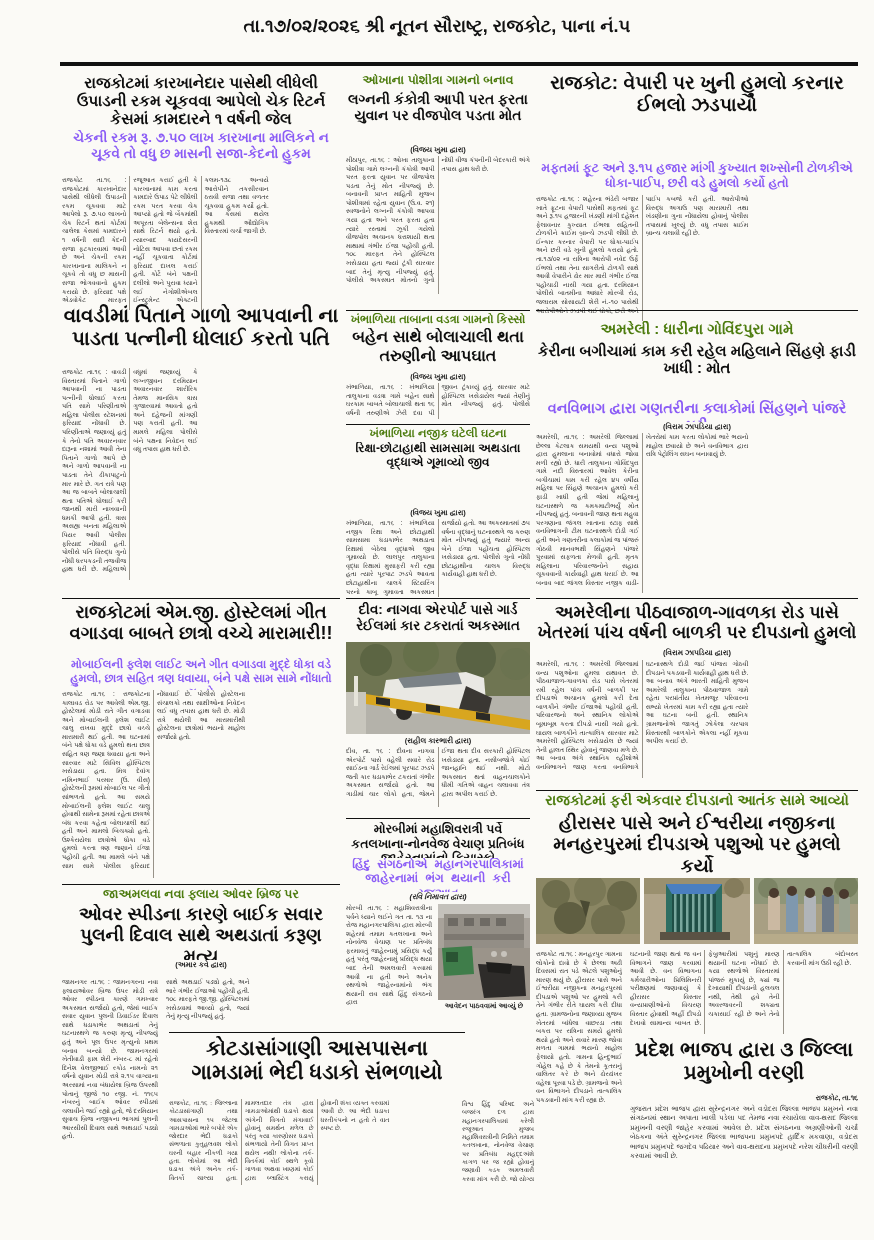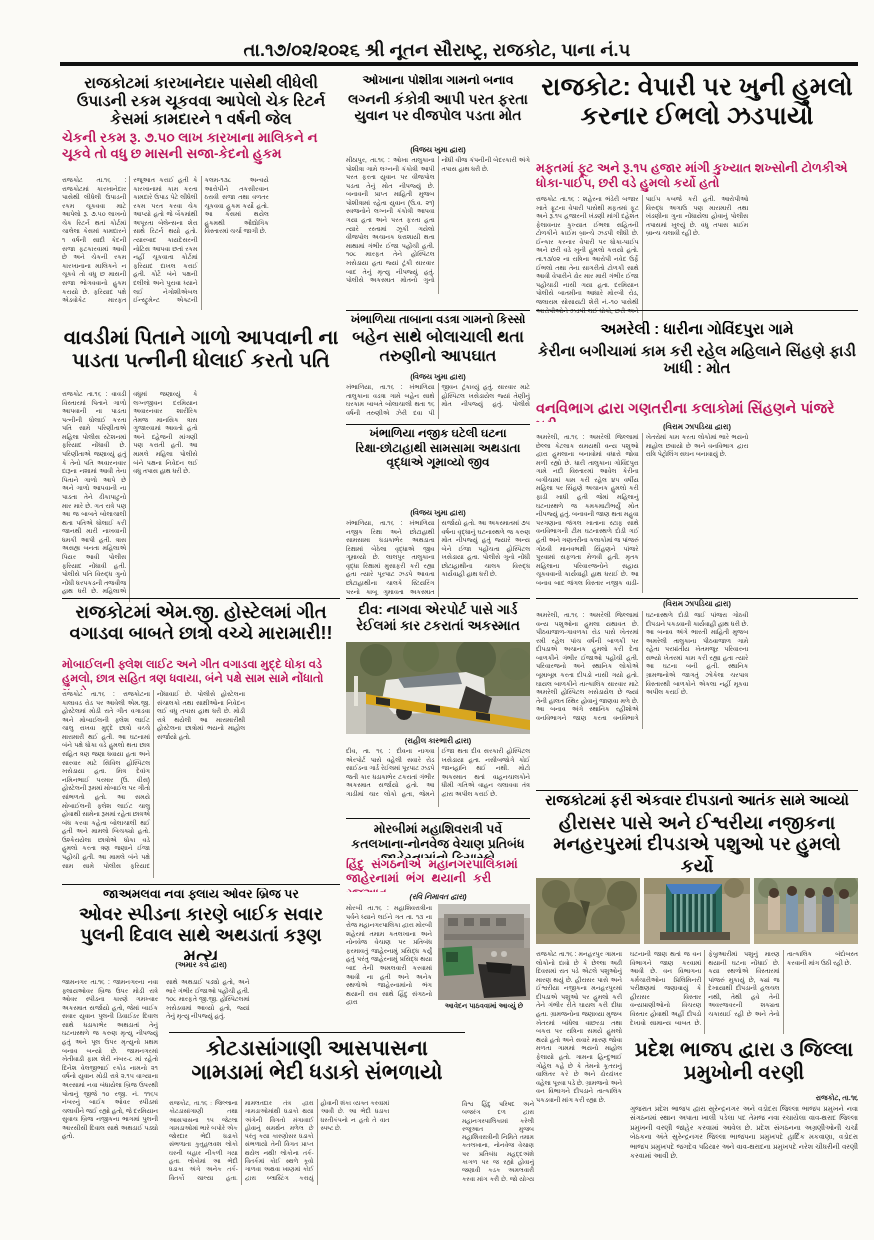--- a/index.html
+++ b/index.html
@@ -2,47 +2,47 @@
 <html><head>
 <meta charset="utf-8">
 <style>
   html,body{margin:0;padding:0;background:#d8d6d0;}
   #page{position:relative;width:874px;height:1240px;background:#fbfaf6;overflow:hidden;
         font-family:"Liberation Sans","DejaVu Sans",sans-serif;color:#1c1c1c;}
   .abs{position:absolute;}
   .hdr{width:874px;text-align:center;font-weight:bold;font-size:18px;color:#111;}
   .rule{background:#111;}
   .hl{font-weight:bold;text-align:center;line-height:1.16;color:#0d0d0d;overflow:hidden;}
-  .kick{font-weight:bold;text-align:center;color:#000000;overflow:hidden;line-height:1.1;}
-  .sub{font-weight:bold;color:#be185d;line-height:1.2;overflow:hidden;}
+  .kick{font-weight:bold;text-align:center;color:#4d7c0f;overflow:hidden;line-height:1.1;}
+  .sub{font-weight:bold;text-align:center;color:#8b5cf6;line-height:1.2;overflow:hidden;}
   .byl{font-weight:bold;text-align:center;font-size:7.5px;color:#222;overflow:hidden;}
   .bd{font-size:6.4px;line-height:1.34;text-align:justify;color:#222;overflow:hidden;
       column-gap:7px;column-rule:1px solid #979288;column-fill:auto;}
   .c1{column-count:1}.c2{column-count:2}.c3{column-count:3}.c4{column-count:4}
   .bt{border-top:1.5px solid #111;}
   .photo{overflow:hidden;background:#cfcabe;}
   .photo svg{display:block;width:100%;height:100%;}
   .cap{font-size:7px;font-weight:bold;text-align:center;color:#222;line-height:1.25;overflow:hidden;}
   .dl{font-size:7px;font-weight:bold;text-align:right;color:#222;}
 </style>
 </head>
 <body>
 
 <div id="page">
 
-  <div class="abs hdr" style="top:40px;left:0;">તા.૧૭/૦૨/૨૦૨૬ શ્રી નૂતન સૌરાષ્ટ્ર, રાજકોટ, પાના નં.૫</div>
+  <div class="abs hdr" style="top:16px;left:0;">તા.૧૭/૦૨/૨૦૨૬ શ્રી નૂતન સૌરાષ્ટ્ર, રાજકોટ, પાના નં.૫</div>
   <div class="abs rule" style="left:60px;top:62px;width:798px;height:4px;"></div>
 
   <div class="abs" style="left:62px;top:74px;width:278px;">
     <div class="hl" style="font-size:15.5px;height:54px;">રાજકોટમાં કારખાનેદાર પાસેથી લીધેલી ઉપાડની રકમ ચૂકવવા આપેલો ચેક રિટર્ન કેસમાં કામદારને ૧ વર્ષની જેલ</div>
     <div class="sub" style="font-size:13.5px;height:46px;margin-top:2px;">ચેકની રકમ રૂ. ૭.૫૦ લાખ કારખાના માલિકને ન ચૂકવે તો વધુ છ માસની સજા-કેદનો હુકમ</div>
     <div class="bd c4" style="height:134px;">રાજકોટ તા.૧૬ : રાજકોટમાં કારખાનેદાર પાસેથી લીધેલી ઉપાડની રકમ ચૂકવવા માટે આપેલો રૂ. ૭.૫૦ લાખનો ચેક રિટર્ન થતાં કોર્ટમાં ચાલેલા કેસમાં કામદારને ૧ વર્ષની સાદી કેદની સજા ફટકારવામાં આવી છે અને ચેકની રકમ કારખાનાના માલિકને ન ચૂકવે તો વધુ છ માસની સજા ભોગવવાનો હુકમ કરાયો છે. ફરિયાદ પક્ષે એડવોકેટ મારફત રજૂઆત કરાઈ હતી કે કારખાનામાં કામ કરતા કામદારે ઉપાડ પેટે લીધેલી રકમ પરત કરવા ચેક આપ્યો હતો જે બેંકમાંથી અપૂરતા બેલેન્સના શેરા સાથે રિટર્ન થયો હતો. ત્યારબાદ કાયદેસરની નોટિસ આપવા છતાં રકમ નહીં ચૂકવાતા કોર્ટમાં ફરિયાદ દાખલ કરાઈ હતી. કોર્ટે બંને પક્ષની દલીલો અને પુરાવા ધ્યાને લઈ નેગોશીએબલ ઈન્સ્ટ્રુમેન્ટ એક્ટની કલમ-૧૩૮ અન્વયે આરોપીને તકસીરવાન ઠરાવી સજા તથા વળતર ચૂકવવા હુકમ કર્યો હતો. આ કેસમાં થયેલ હુકમથી ઔદ્યોગિક વિસ્તારમાં ચર્ચા જાગી છે.</div>
   </div>
 
-  <div class="abs" style="left:62px;top:326px;width:278px;">
+  <div class="abs" style="left:62px;top:304px;width:278px;">
     <div class="hl" style="font-size:20px;height:60px;">વાવડીમાં પિતાને ગાળો આપવાની ના પાડતા પત્નીની ધોલાઈ કરતો પતિ</div>
     <div class="bd c4" style="height:212px;margin-top:4px;">રાજકોટ તા.૧૬ : વાવડી વિસ્તારમાં પિતાને ગાળો આપવાની ના પાડતા પત્નીની ધોલાઈ કરતા પતિ સામે પરિણીતાએ મહિલા પોલીસ સ્ટેશનમાં ફરિયાદ નોંધાવી છે. પરિણીતાએ જણાવ્યું હતું કે તેનો પતિ અવારનવાર દારૂના નશામાં આવી તેના પિતાને ગાળો આપે છે અને ગાળો આપવાની ના પાડતા તેને ઢીકાપાટુનો માર મારે છે. ગત રાત્રે પણ આ જ બાબતે બોલાચાલી થતા પતિએ ધોલાઈ કરી જાનથી મારી નાખવાની ધમકી આપી હતી. ત્રાસ અસહ્ય બનતા મહિલાએ પિયર આવી પોલીસ ફરિયાદ નોંધાવી હતી. પોલીસે પતિ વિરુદ્ધ ગુનો નોંધી ધરપકડની તજવીજ હાથ ધરી છે. મહિલાએ વધુમાં જણાવ્યું કે લગ્નજીવન દરમિયાન અવારનવાર શારીરિક તેમજ માનસિક ત્રાસ ગુજારવામાં આવતો હતો અને દહેજની માંગણી પણ કરાતી હતી. આ મામલે મહિલા પોલીસે બંને પક્ષના નિવેદન લઈ વધુ તપાસ હાથ ધરી છે.</div>
   </div>
 
   <div class="abs bt" style="left:62px;top:598px;width:278px;">
     <div class="hl" style="font-size:18px;height:54px;margin-top:3px;">રાજકોટમાં એમ.જી. હોસ્ટેલમાં ગીત વગાડવા બાબતે છાત્રો વચ્ચે મારામારી!!</div>
     <div class="sub" style="font-size:11.5px;height:32px;margin-top:2px;">મોબાઈલની ફ્લેશ લાઈટ અને ગીત વગાડવા મુદ્દે ધોકા વડે હુમલો, છાત્ર સહિત ત્રણ ધવાયા, બંને પક્ષે સામ સામે નોંધાતો ગુન્હો</div>
     <div class="bd c3" style="height:188px;">રાજકોટ તા.૧૬ : રાજકોટના કાલાવડ રોડ પર આવેલી એમ.જી. હોસ્ટેલમાં મોડી રાતે ગીત વગાડવા અને મોબાઈલની ફ્લેશ લાઈટ ચાલુ રાખવા મુદ્દે છાત્રો વચ્ચે મારામારી થઈ હતી. આ ઘટનામાં બંને પક્ષે ધોકા વડે હુમલો થતા છાત્ર સહિત ત્રણ જણા ધવાયા હતા અને સારવાર માટે સિવિલ હોસ્પિટલ ખસેડાયા હતા. મિત્ર દેવાંગ નમિનભાઈ પરમાર (ઉ. વીસ) હોસ્ટેલની રૂમમાં મોબાઈલ પર ગીતો સાંભળતો હતો. આ સમયે મોબાઈલની ફ્લેશ લાઈટ ચાલુ હોવાથી સામેના રૂમમાં રહેતા છાત્રએ બંધ કરવા કહેતા બોલાચાલી થઈ હતી અને મામલો બિચક્યો હતો. ઉશ્કેરાયેલા છાત્રોએ ધોકા વડે હુમલો કરતા ત્રણ જણાને ઈજા પહોંચી હતી. આ મામલે બંને પક્ષે સામ સામે પોલીસ ફરિયાદ નોંધાવાઈ છે. પોલીસે હોસ્ટેલના સંચાલકો તથા સાક્ષીઓના નિવેદન લઈ વધુ તપાસ હાથ ધરી છે. મોડી રાત્રે થયેલી આ મારામારીથી હોસ્ટેલના છાત્રોમાં ભયનો માહોલ સર્જાયો હતો.</div>
   </div>
 
@@ -129,34 +129,35 @@
       <path d="M40 60 L86 62 L88 92 L46 94 Z" fill="#2e2c2a"></path>
       <path d="M48 58 L74 60 L72 70 L50 68 Z" fill="#1f1e1c"></path>
       <circle cx="56" cy="50" r="3" fill="#c7c3bc"></circle>
         <circle cx="66" cy="50" r="3" fill="#c7c3bc"></circle>
     </svg>
   </div>
   <div class="abs cap" style="left:438px;top:1002px;width:92px;height:24px;">આવેદન પાઠવવામાં આવ્યું છે</div>
   <div class="abs bd c1" style="left:462px;top:1100px;width:72px;height:88px;font-size:6.2px;">વિશ્વ હિંદુ પરિષદ અને બજરંગ દળ દ્વારા મહાનગરપાલિકામાં કરેલી રજૂઆત મુજબ મહાશિવરાત્રીની નિમિતે તમામ કતલખાના, નોનવેજ વેચાણ પર પ્રતિબંધ મહદ્દઅંશે કાગળ પર જ રહ્યો હોવાનું જણાવી કડક અમલવારી કરવા માંગ કરી છે. જો યોગ્ય કાર્યવાહી નહીં થાય તો ગાંધી ચીંધ્યા માર્ગે આંદોલનની ચીમકી હિંદુ સંગઠનોએ ઉચ્ચારી છે.</div>
 
   <div class="abs" style="left:536px;top:72px;width:322px;">
-    <div class="hl" style="font-size:25px;height:70px;">રાજકોટ: વેપારી પર ખુની હુમલો કરનાર ઈભલો ઝડપાયો</div>
+    <div class="hl" style="font-size:19px;height:70px;">રાજકોટ: વેપારી પર ખુની હુમલો કરનાર ઈભલો ઝડપાયો</div>
     <div class="sub" style="font-size:12.5px;height:34px;margin-top:19px;">મફતમાં ફૂટ અને રૂ.૧૫ હજાર માંગી કુખ્યાત શખ્સોની ટોળકીએ ધોકા-પાઈપ, છરી વડે હુમલો કર્યો હતો</div>
     <div class="bd c3" style="height:126px;">રાજકોટ તા.૧૬ : શહેરના ભંડેરી બજાર ખાતે ફ્રૂટના વેપારી પાસેથી મફતમાં ફૂટ અને રૂ.૧૫ હજારની ખંડણી માંગી દહેશત ફેલાવનાર કુખ્યાત ઈભલા સહિતની ટોળકીને ક્રાઈમ બ્રાન્ચે ઝડપી લીધી છે. ઈન્કાર કરનાર વેપારી પર ધોકા-પાઈપ અને છરી વડે ખુની હુમલો કરાયો હતો. તા.૧૩/૦૨ ના રાત્રિના આરોપી નવેદ ઉર્ફે ઈભલો તથા તેના સાગરીતો ટોળકી સાથે આવી વેપારીને ઢોર માર મારી ગંભીર ઈજા પહોંચાડી નાસી ગયા હતા. દરમિયાન પોલીસે બાતમીના આધારે મોરબી રોડ, જલારામ સોસાયટી શેરી નં.-૧૦ પાસેથી આરોપીઓને ઝડપી લઈ ધોકો, છરી અને પાઈપ કબજે કરી હતી. આરોપીઓ વિરુદ્ધ અગાઉ પણ મારામારી તથા ખંડણીના ગુના નોંધાયેલા હોવાનું પોલીસ તપાસમાં ખુલ્યું છે. વધુ તપાસ ક્રાઈમ બ્રાન્ચ ચલાવી રહી છે.</div>
   </div>
 
   <div class="abs bt" style="left:536px;top:310px;width:322px;">
     <div class="kick" style="font-size:15px;height:21px;margin-top:10px;">અમરેલી : ધારીના ગોવિંદપુરા ગામે</div>
     <div class="hl" style="font-size:15px;height:58px;">કેરીના બગીચામાં કામ કરી રહેલ મહિલાને સિંહણે ફાડી ખાધી : મોત</div>
     <div class="sub" style="font-size:14.5px;height:22px;">વનવિભાગ દ્વારા ગણતરીના કલાકોમાં સિંહણને પાંજરે પુરી</div>
     <div class="byl" style="height:11px;">(વિરામ ઝાપડિયા દ્વારા)</div>
     <div class="bd c3" style="height:160px;">અમરેલી, તા.૧૬ : અમરેલી જિલ્લામાં છેલ્લા કેટલાક સમયથી વન્ય પશુઓ દ્વારા હુમલાના બનાવોમાં વધારો જોવા મળી રહ્યો છે. ધારી તાલુકાના ગોવિંદપુરા ગામે નદી વિસ્તારમાં આવેલ કેરીના બગીચામાં કામ કરી રહેલ ૪૫ વર્ષીય મહિલા પર સિંહણે અચાનક હુમલો કરી ફાડી ખાધી હતી જેમાં મહિલાનું ઘટનાસ્થળે જ કમકમાટીભર્યું મોત નીપજ્યું હતું. બનાવની જાણ થતા મહુવા પરગણાના જંગલ ખાતાના સ્ટાફ સાથે વનવિભાગની ટીમ ઘટનાસ્થળે દોડી ગઈ હતી અને ગણતરીના કલાકોમાં જ પાંજરું ગોઠવી માનવભક્ષી સિંહણને પાંજરે પુરવામાં સફળતા મેળવી હતી. મૃતક મહિલાના પરિવારજનોને સહાય ચૂકવવાની કાર્યવાહી હાથ ધરાઈ છે. આ બનાવ બાદ જંગલ વિસ્તાર નજીક વાડી-ખેતરોમાં કામ કરતા લોકોમાં ભારે ભયનો માહોલ છવાયો છે અને વનવિભાગ દ્વારા રાત્રિ પેટ્રોલિંગ સઘન બનાવાયું છે.</div>
   </div>
 
   <div class="abs bt" style="left:536px;top:598px;width:322px;">
+    <div class="hl" style="font-size:17.5px;height:46px;margin-top:3px;">અમરેલીના પીઠવાજાળ-ગાવળકા રોડ પાસે ખેતરમાં પાંચ વર્ષની બાળકી પર દીપડાનો હુમલો</div>
     <div class="byl" style="height:12px;">(વિરામ ઝાપડિયા દ્વારા)</div>
     <div class="bd c3" style="height:118px;">અમરેલી, તા.૧૬ : અમરેલી જિલ્લામાં વન્ય પશુઓના હુમલા યથાવત છે. પીઠવાજાળ-ગાવળકા રોડ પાસે ખેતરમાં રમી રહેલ પાંચ વર્ષની બાળકી પર દીપડાએ અચાનક હુમલો કરી દેતા બાળકીને ગંભીર ઈજાઓ પહોંચી હતી. પરિવારજનો અને સ્થાનિક લોકોએ બૂમાબૂમ કરતા દીપડો નાસી ગયો હતો. ઘાયલ બાળકીને તાત્કાલિક સારવાર માટે અમરેલી હોસ્પિટલ ખસેડાયેલ છે જ્યાં તેની હાલત સ્થિર હોવાનું જાણવા મળે છે. આ બનાવ અંગે સ્થાનિક રહીશોએ વનવિભાગને જાણ કરતા વનવિભાગે ઘટનાસ્થળે દોડી જઈ પાંજરા ગોઠવી દીપડાને પકડવાની કાર્યવાહી હાથ ધરી છે. આ બનાવ અંગે ભારતી માહિતી મુજબ અમરેલી તાલુકાના પીઠવાજાળ ગામે રહેતા પરપ્રાંતીય ખેતમજૂર પરિવારના સભ્યો ખેતરમાં કામ કરી રહ્યા હતા ત્યારે આ ઘટના બની હતી. સ્થાનિક ગ્રામજનોએ જાગતું ઝોકેલા ચરપાત્ર વિસ્તારથી બાળકોને એકલા નહીં મૂકવા અપીલ કરાઈ છે.</div>
   </div>
 
   <div class="abs bt" style="left:536px;top:790px;width:322px;">
     <div class="kick" style="font-size:14.5px;height:19px;margin-top:2px;">રાજકોટમાં ફરી એકવાર દીપડાનો આતંક સામે આવ્યો</div>
     <div class="hl" style="font-size:18.5px;height:62px;">હીરાસર પાસે અને ઈશ્વરીયા નજીકના મનહરપુરમાં દીપડાએ પશુઓ પર હુમલો કર્યો</div>
   </div>
   <div class="abs photo" style="left:536px;top:878px;width:104px;height:66px;">
     <svg viewBox="0 0 104 66" preserveAspectRatio="none">

